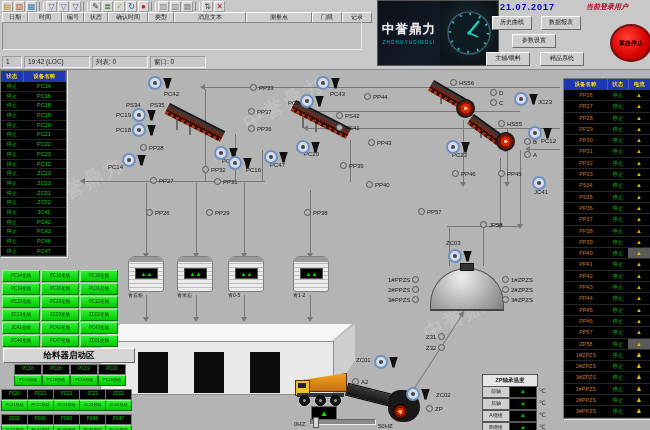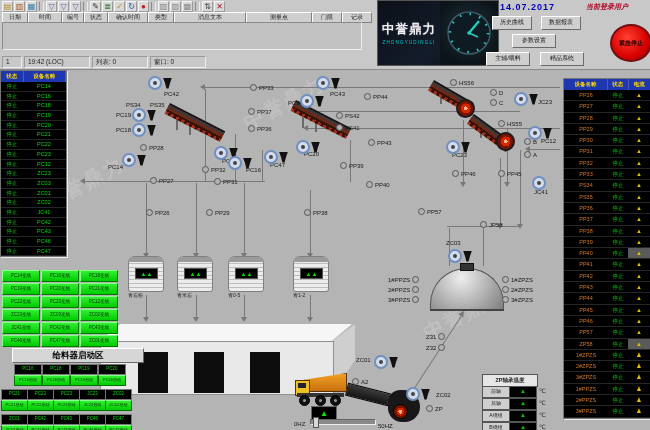--- a/index.html
+++ b/index.html
@@ -609,21 +609,21 @@
       <div class="gbtn" style="left: 41px; top: 309px;">ZC03变频</div>
       <div class="gbtn" style="left: 80px; top: 309px;">ZC02变频</div>
       <div class="gbtn" style="left: 2px; top: 322px;">JC41变频</div>
       <div class="gbtn" style="left: 41px; top: 322px;">PC42变频</div>
       <div class="gbtn" style="left: 80px; top: 322px;">PC43变频</div>
       <div class="gbtn" style="left: 2px; top: 335px;">PC46变频</div>
       <div class="gbtn" style="left: 41px; top: 335px;">PC47变频</div>
       <div class="gbtn" style="left: 80px; top: 335px;">ZC01变频</div>
     </div>
 
-  <div class="sect" style="left:12px;top:348px;width:130px;height:13px;">给料器启动区</div>
+  <div class="sect" style="left:3px;top:348px;width:130px;height:13px;">给料器启动区</div>
   <div id="feedgrid">
       <div class="fcell" style="left: 14px; top: 364px; width: 26px;">PC16</div>
       <div class="fbtn" style="left: 14px; top: 375px; width: 26px;">PC16启动</div>
       <div class="fcell" style="left: 42px; top: 364px; width: 26px;">PC18</div>
       <div class="fbtn" style="left: 42px; top: 375px; width: 26px;">PC18启动</div>
       <div class="fcell" style="left: 70px; top: 364px; width: 26px;">PC19</div>
       <div class="fbtn" style="left: 70px; top: 375px; width: 26px;">PC19启动</div>
       <div class="fcell" style="left: 98px; top: 364px; width: 26px;">PC20</div>
       <div class="fbtn" style="left: 98px; top: 375px; width: 26px;">PC20启动</div>
       <div class="fcell" style="left: 1px; top: 389px; width: 25px;">PC21</div>
@@ -856,21 +856,21 @@
       <svg width="48" height="48" viewBox="0 0 48 48">
         <circle cx="24" cy="24" r="21" fill="#0e1b22" stroke="#3a5a66" stroke-width="1.5"></circle>
         <circle cx="24" cy="24" r="19" fill="none" stroke="#2ec8c8" stroke-width="2.5" stroke-dasharray="1.5 8.45"></circle>
         <line x1="24" y1="24" x2="34" y2="12" stroke="#20d0c0" stroke-width="2.2"></line>
         <line x1="24" y1="24" x2="33" y2="28" stroke="#20d0c0" stroke-width="1.6"></line>
         <circle cx="24" cy="24" r="1.8" fill="#20d0c0"></circle>
       </svg>
     </div>
   </div>
 
-  <div id="date">14.07.2017</div>
+  <div id="date">21.07.2017</div>
   <div id="userlabel">当前登录用户</div>
   <div id="hbtns">
       <div class="hbtn" style="left: 492px; top: 16px; width: 38px;">历史曲线</div>
       <div class="hbtn" style="left: 541px; top: 16px; width: 38px;">数据报表</div>
       <div class="hbtn" style="left: 512px; top: 34px; width: 42px;">参数设置</div>
       <div class="hbtn" style="left: 486px; top: 52px; width: 42px;">主辅/喂料</div>
       <div class="hbtn" style="left: 540px; top: 52px; width: 42px;">精品系统</div>
     </div>
   <div id="estop">紧急停止</div>
 

